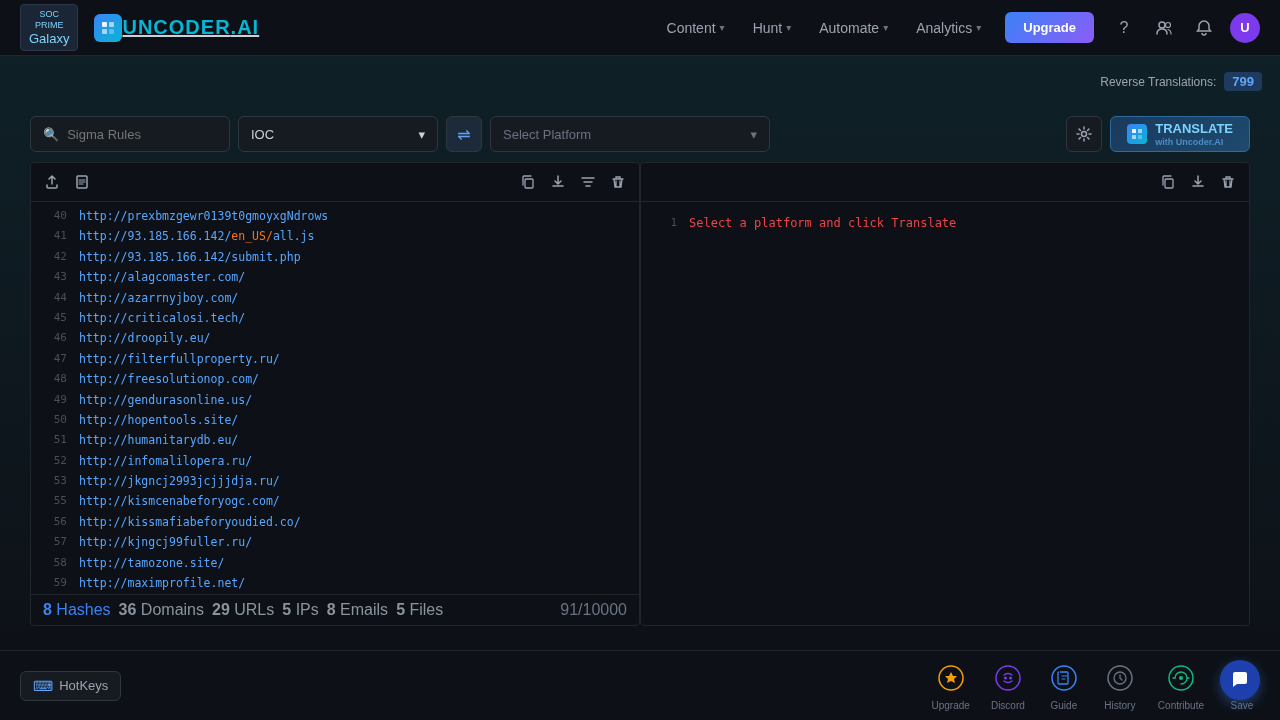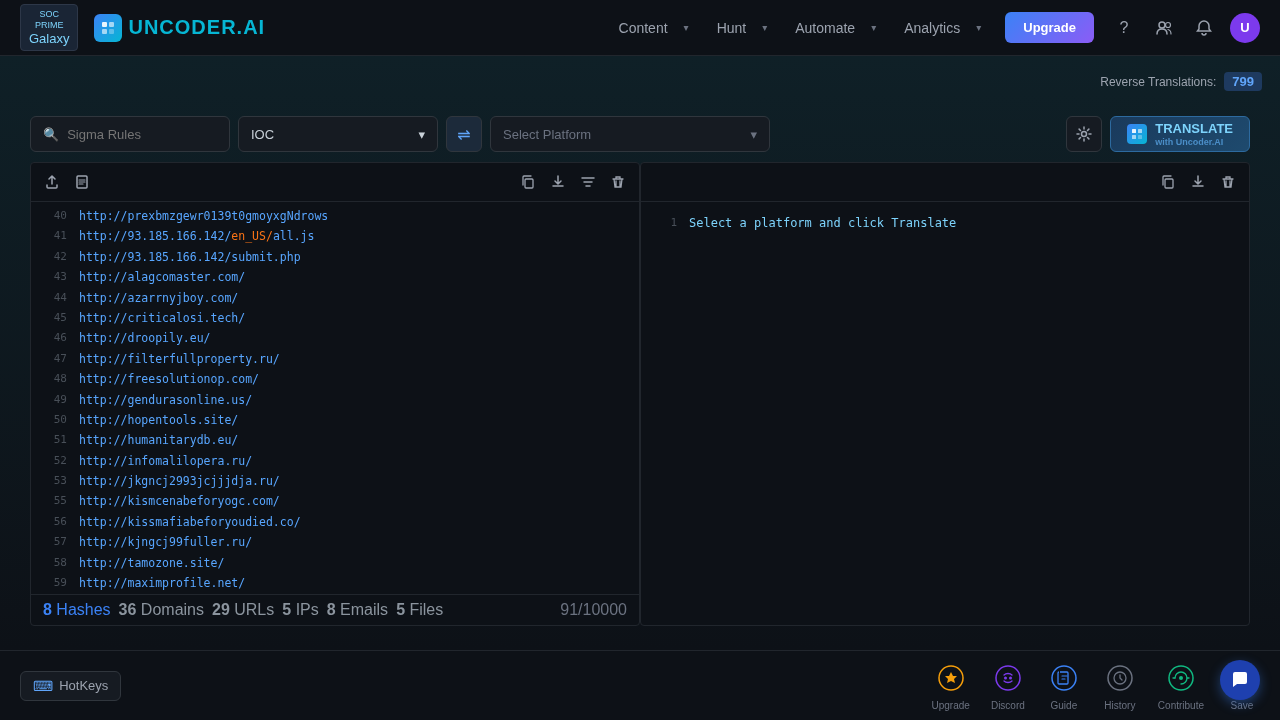--- a/index.html
+++ b/index.html
@@ -35,21 +35,22 @@
       border-radius: 4px;
       padding: 4px 8px;
       font-size: 9px;
       color: #7dd3fc;
       text-align: center;
       line-height: 1.2;
     }
     .logo {
       display: flex;
       align-items: center;
-      gap: 6px;
+      gap: 0;
+      text-decoration: underline;
     }
     .logo-icon {
       width: 28px;
       height: 28px;
       background: linear-gradient(135deg, #3b82f6, #06b6d4);
       border-radius: 6px;
       display: flex;
       align-items: center;
       justify-content: center;
       font-size: 14px;
@@ -66,21 +67,21 @@
 
     .header-nav {
       display: flex;
       align-items: center;
       gap: 4px;
       margin-left: auto;
     }
     .nav-item {
       display: flex;
       align-items: center;
-      gap: 16px;
+      gap: 4px;
       padding: 6px 12px;
       color: #9ca3af;
       font-size: 14px;
       cursor: pointer;
       border-radius: 4px;
       transition: color 0.2s;
     }
     .nav-chevron { font-size: 10px; color: #6b7280; }
 
     .upgrade-btn {
@@ -352,21 +353,21 @@
       padding: 8px;
       line-height: 1.6;
     }
     .placeholder-linenum {
       color: #484f58;
       min-width: 28px;
       text-align: right;
       margin-right: 12px;
       font-size: 11px;
     }
-    .placeholder-text { color: #7dd3fc; font-family: monospace; font-size: 12px; text-align: right; }
+    .placeholder-text { color: #ef4444; font-family: monospace; font-size: 12px; text-align: right; }
 
     
     .bottom-bar {
       background: #0d1117;
       border-top: 1px solid #21262d;
       height: 70px;
       display: flex;
       align-items: center;
       padding: 0 20px;
       position: relative;

